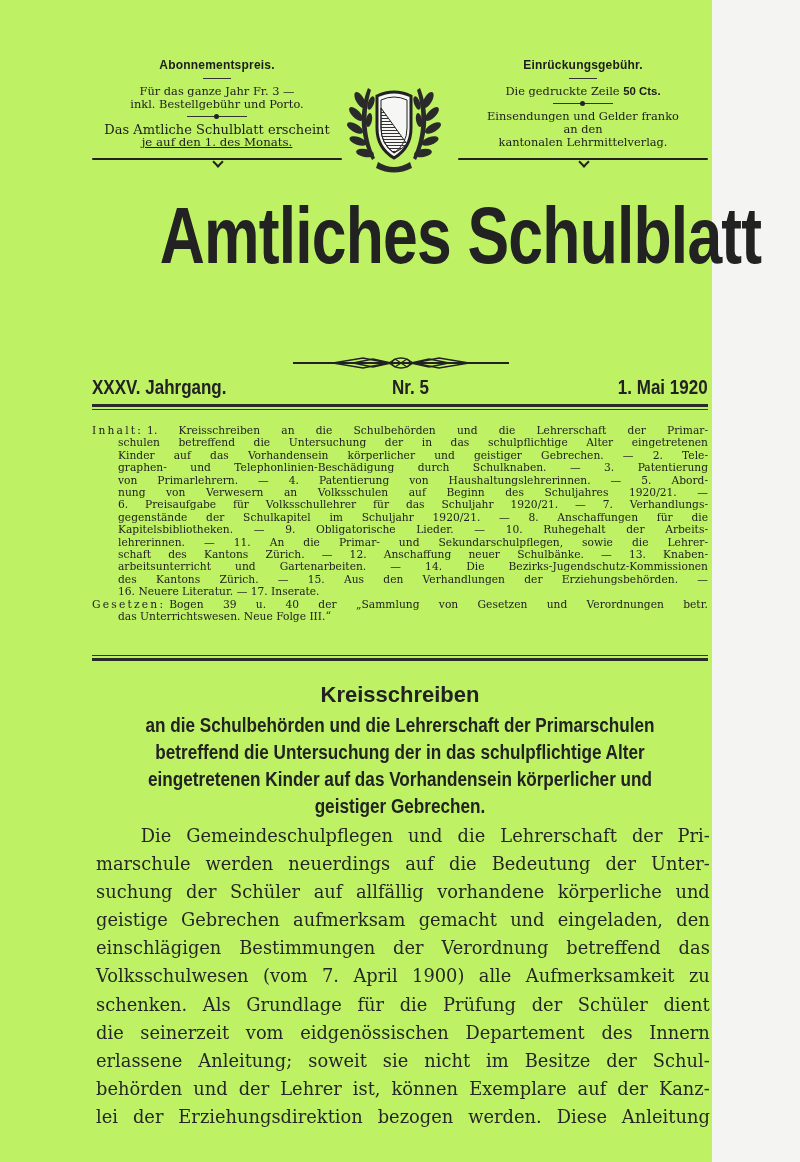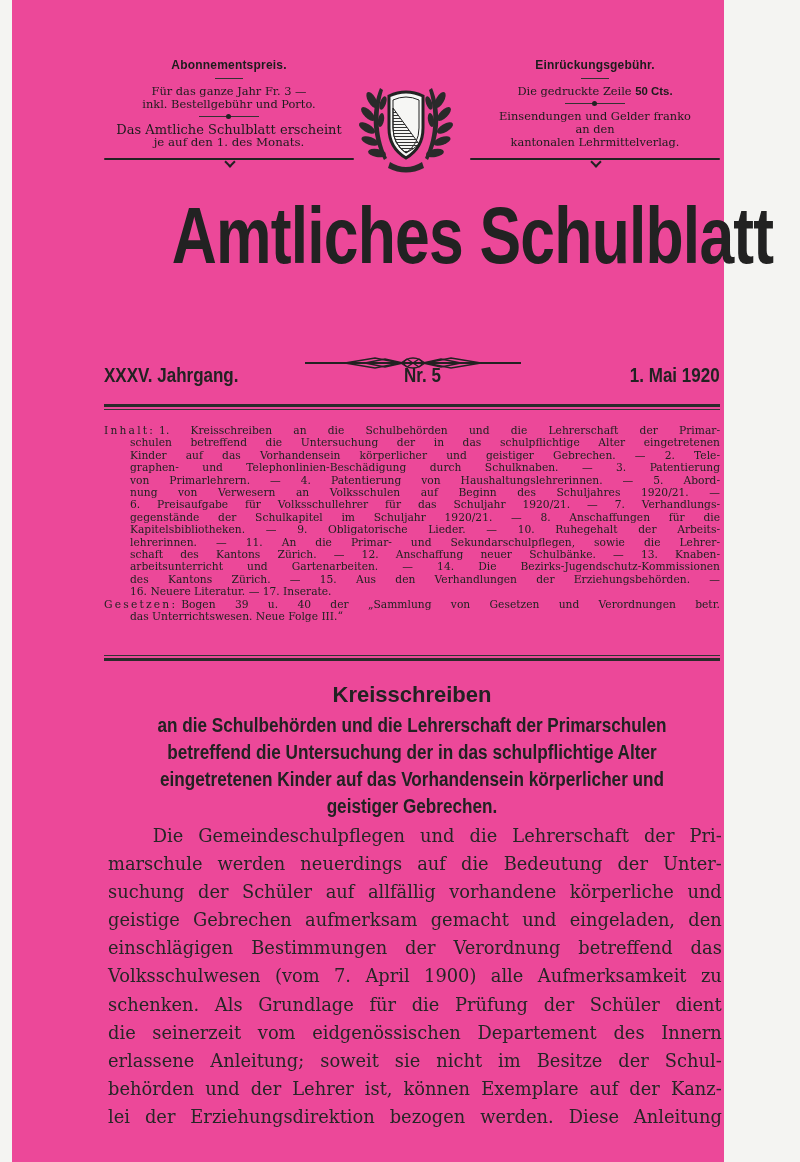--- a/index.html
+++ b/index.html
@@ -1,19 +1,19 @@
 <!DOCTYPE html>
 <html><head>
 <meta charset="utf-8">
 <style>
   * { box-sizing: border-box; margin: 0; padding: 0; }
   html, body { width: 800px; height: 1162px; background: #f4f4f2; }
   body { position: relative; color: #1c1c1c; font-family: "DejaVu Serif", serif; overflow: hidden; }
 
-  .page { position: absolute; left: 0; top: 0; width: 712px; height: 1162px; background: #ec4899; margin-left: 12px; }
+  .page { position: absolute; left: 0; top: 0; width: 712px; height: 1162px; background: #bef264; }
 
   
   .hbox { position: absolute; top: 58px; width: 250px; text-align: center; }
   .hbox.left { left: 92px; }
   .hbox.right { left: 458px; width: 250px; }
   .hbox .label { font-family: "Liberation Sans", sans-serif; font-weight: bold; font-size: 12px; letter-spacing: 0.2px; }
   .hbox .rule-short { width: 28px; height: 1px; background: #333; margin: 6px auto 6px; }
   .hbox .line { font-family: "DejaVu Serif", serif; font-size: 11.4px; line-height: 13px; }
   .hbox .line b { font-family: "Liberation Sans", sans-serif; }
   .hbox .dot-rule { position: relative; width: 60px; height: 7px; margin: 2px auto 3px; }
@@ -27,21 +27,21 @@
 
   
   .title { position: absolute; left: 92px; top: 196px; width: 616px; text-align: center;
     font-family: "Liberation Sans", sans-serif; font-weight: bold; font-size: 80px; line-height: 80px;
     letter-spacing: -1px; transform: scaleX(0.78); transform-origin: center; white-space: nowrap; color: #222; }
   .subtitle { position: absolute; left: 92px; top: 310px; width: 616px; text-align: center;
     font-family: "DejaVu Serif", serif; font-weight: bold; font-size: 31px; color: #222; letter-spacing: 0.5px; }
 
   .ornament { position: absolute; left: 293px; top: 356px; width: 216px; height: 14px; }
 
-  .issue-row { position: absolute; left: 92px; top: 364px; width: 616px; height: 26px;
+  .issue-row { position: absolute; left: 92px; top: 376px; width: 616px; height: 26px;
     font-family: "Liberation Sans", sans-serif; font-weight: bold; font-size: 20px; color: #222; }
   .issue-row span { position: absolute; top: 0; transform: scaleX(0.85); white-space: nowrap; }
   .issue-row .vol { left: 0; transform-origin: left; }
   .issue-row .nr { left: 300px; transform-origin: left; }
   .issue-row .date { right: 0; transform-origin: right; }
 
   .double-rule { position: absolute; left: 92px; width: 616px; }
   .double-rule .thick { height: 3px; background: #2a2a2a; }
   .double-rule .thin { height: 1px; background: #333; margin-top: 2px; }
   .double-rule.inv .thin { margin-top: 0; margin-bottom: 2px; }
@@ -74,21 +74,21 @@
 
 <div class="page">
 
   <div class="hbox left">
     <div class="label">Abonnementspreis.</div>
     <div class="rule-short"></div>
     <div class="line">Für das ganze Jahr Fr. 3 —</div>
     <div class="line">inkl. Bestellgebühr und Porto.</div>
     <div class="dot-rule"></div>
     <div class="line" style="font-size:13px;">Das Amtliche Schulblatt erscheint</div>
-    <div class="line" style="font-size:11.8px;">je auf den 1. des Monats.</div>
+    <div class="line" style="font-size:11.8px;text-decoration:underline;">je auf den 1. des Monats.</div>
     <div class="brace"></div>
   </div>
 
   <svg class="crest" viewBox="0 0 112 100">
     <defs>
       <pattern id="hatch" width="3" height="3" patternUnits="userSpaceOnUse">
         <line x1="0" y1="1.5" x2="3" y2="1.5" stroke="#333" stroke-width="1"></line>
       </pattern>
     </defs>
 

